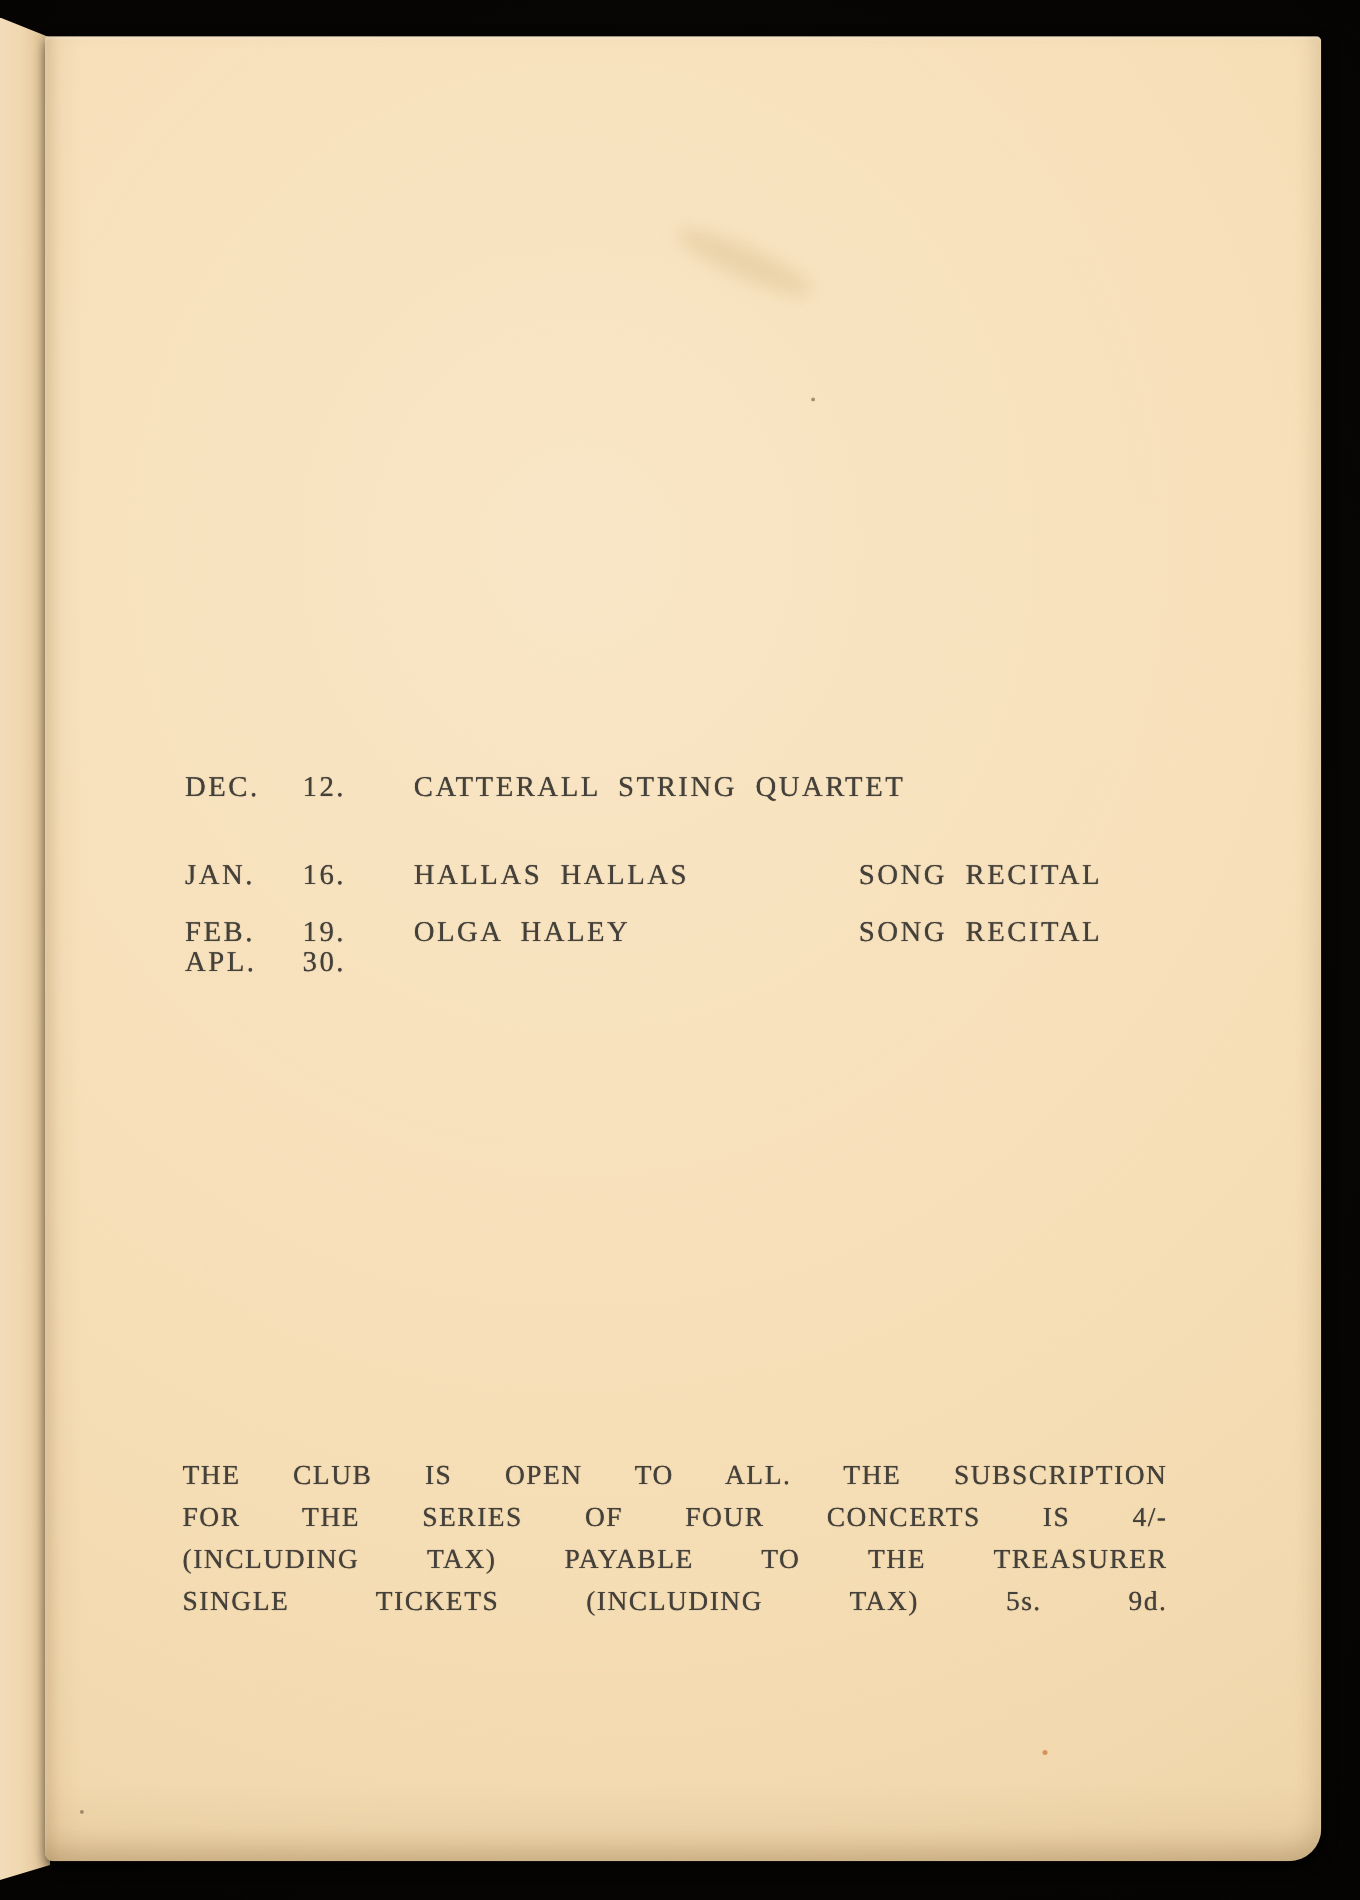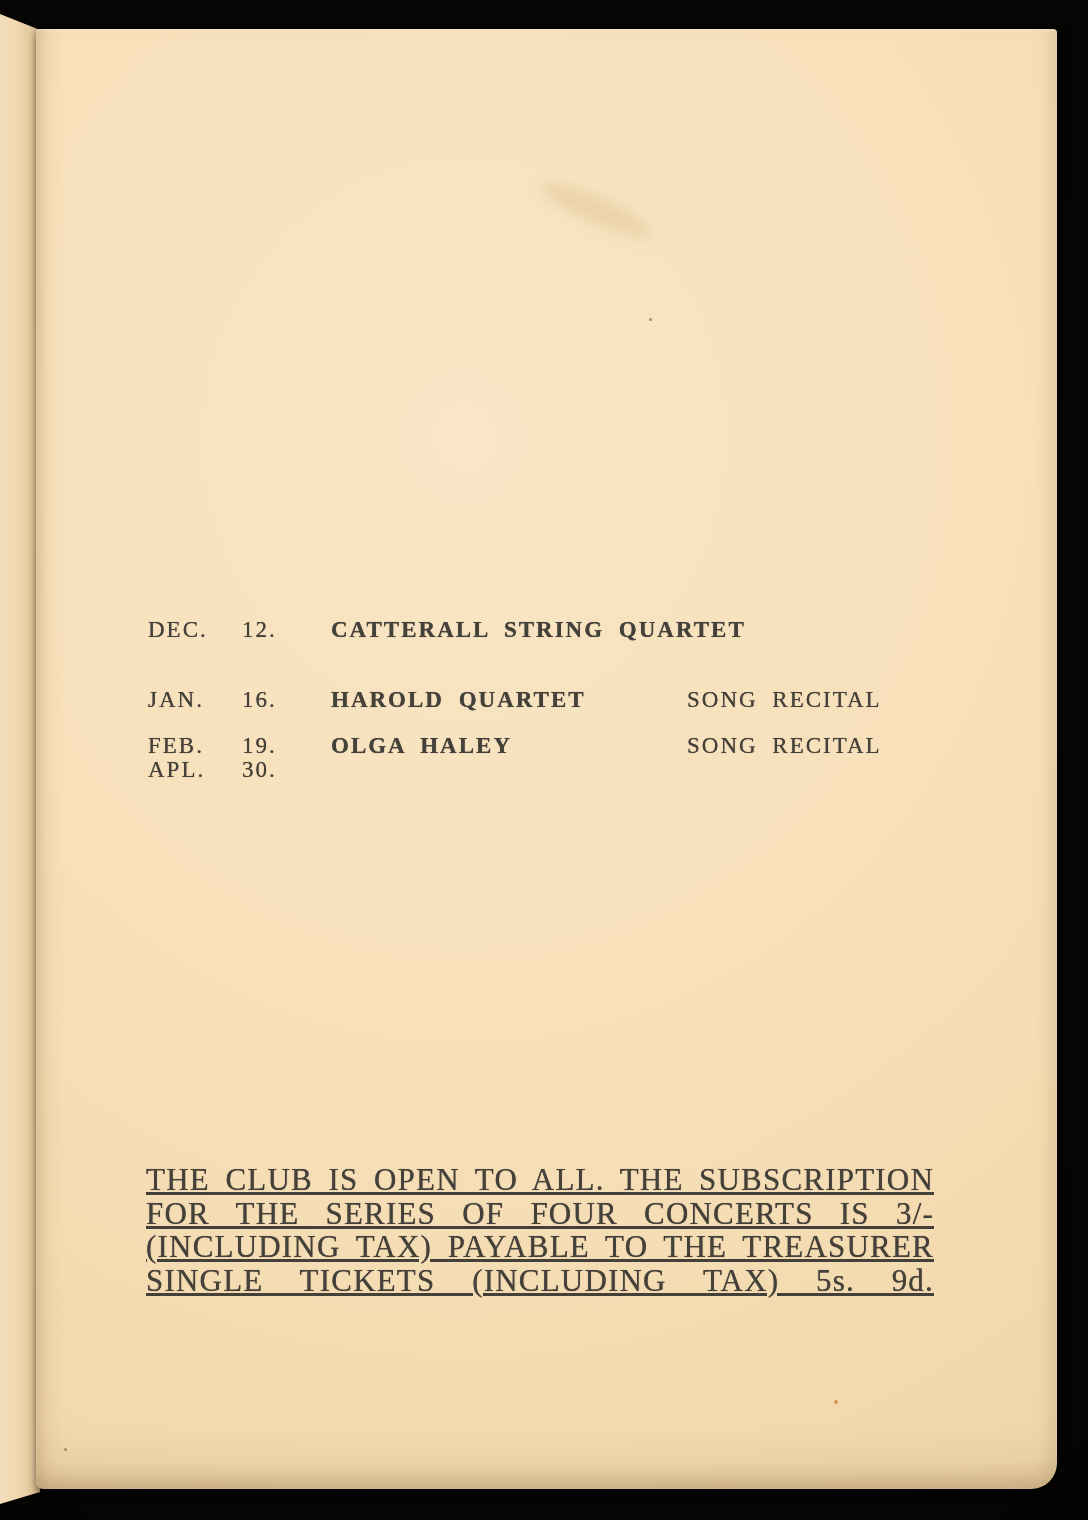--- a/index.html
+++ b/index.html
@@ -56,35 +56,34 @@
     letter-spacing: 2px;
     text-shadow: 0 0 0.7px rgba(62, 57, 47, 0.85);
   }
   .concert-row {
     display: grid;
     grid-template-columns: 94px 89px 356px auto;
     align-items: baseline;
     height: 46.5px;
     white-space: nowrap;
   }
-  .cell-artist { word-spacing: 7px; font-weight: bold; }
+  .cell-artist { word-spacing: 7px; }
   .cell-note   { word-spacing: 7px; margin-top: 38px; }
 
   
   .footer-block {
     position: absolute;
     left: 146px;
     top: 1163px;
     width: 788px;
     color: #44403a;
-    font-size: 31px;
+    font-size: 22px;
     line-height: 33.5px;
     letter-spacing: 1.2px;
     text-shadow: 0 0 0.7px rgba(62, 57, 47, 0.85);
-    text-decoration: underline;
   }
   .footer-line {
     text-align: justify;
     text-align-last: justify;
     white-space: normal;
   }
 
   
   .speck { position: absolute; border-radius: 50%; }
   .speck-1 { left: 649px; top: 318px;  width: 3px; height: 3px; background: rgba(90, 70, 45, 0.55); }
@@ -114,39 +113,39 @@
   <div class="concert-list">
     <div class="concert-row">
       <span class="cell-month">DEC.</span>
       <span class="cell-day">12.</span>
       <span class="cell-artist">CATTERALL STRING QUARTET</span>
       <span class="cell-note"></span>
     </div>
     <div class="concert-row">
       <span class="cell-month">JAN.</span>
       <span class="cell-day">16.</span>
-      <span class="cell-artist">HAROLD QUARTET</span>
+      <span class="cell-artist">HALLAS HALLAS</span>
       <span class="cell-note">SONG RECITAL</span>
     </div>
     <div class="concert-row">
       <span class="cell-month">FEB.</span>
       <span class="cell-day">19.</span>
       <span class="cell-artist">OLGA HALEY</span>
       <span class="cell-note">SONG RECITAL</span>
     </div>
     <div class="concert-row">
       <span class="cell-month">APL.</span>
       <span class="cell-day">30.</span>
       <span class="cell-note"></span>
     </div>
   </div>
 
   <div class="footer-block">
     <div class="footer-line">THE CLUB IS OPEN TO ALL. THE SUBSCRIPTION</div>
-    <div class="footer-line">FOR THE SERIES OF FOUR CONCERTS IS 3/-</div>
+    <div class="footer-line">FOR THE SERIES OF FOUR CONCERTS IS 4/-</div>
     <div class="footer-line">(INCLUDING TAX) PAYABLE TO THE TREASURER</div>
     <div class="footer-line">SINGLE TICKETS (INCLUDING TAX) 5s. 9d.</div>
   </div>
 
   <div class="speck speck-1"></div>
   <div class="speck speck-2"></div>
   <div class="speck speck-3"></div>
 
 </div>
 

